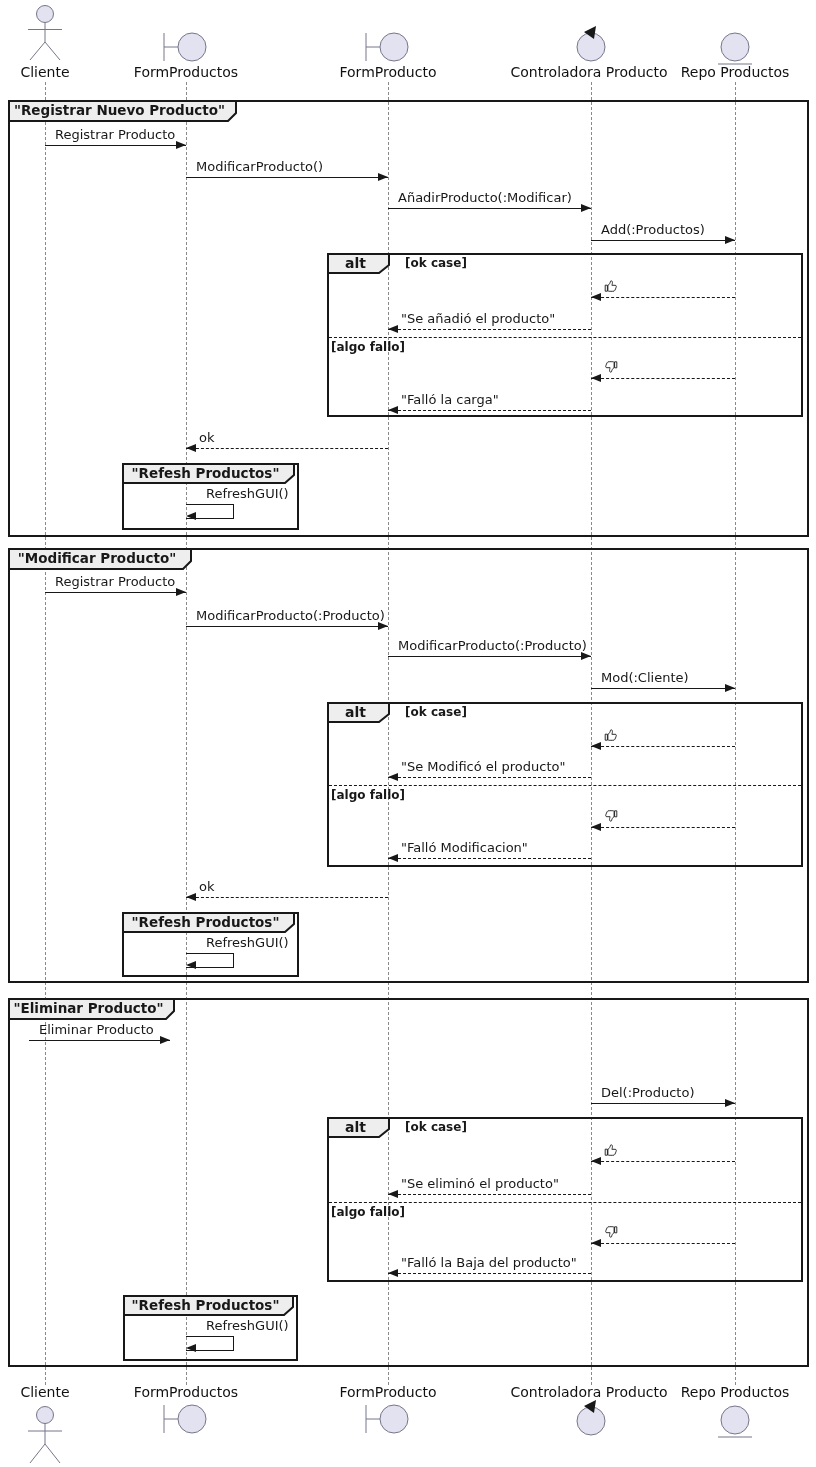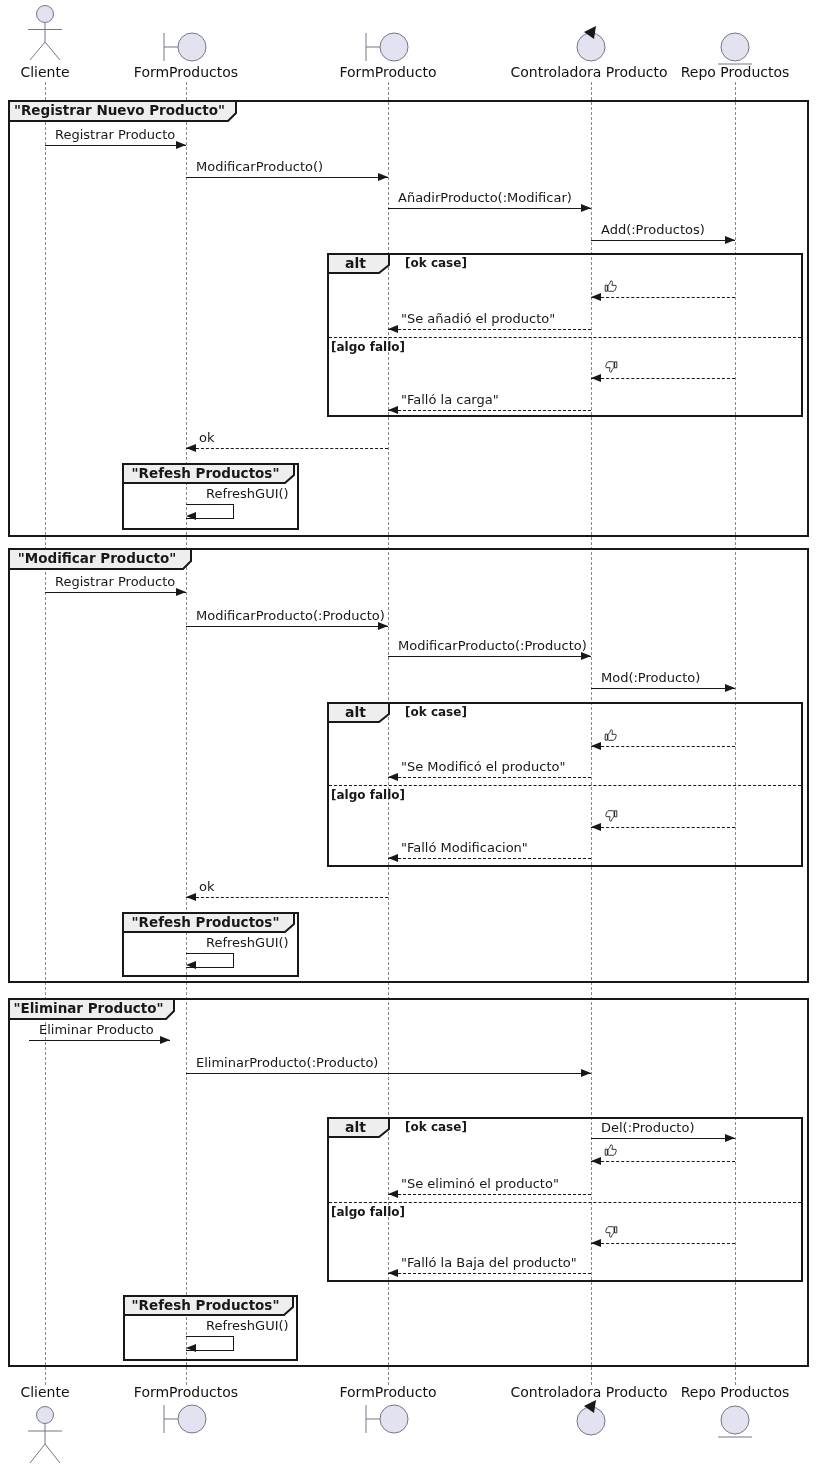--- a/index.html
+++ b/index.html
@@ -188,21 +188,21 @@
         <i class="head hr"></i>
       </div>
   </div>
   <div class="msg" style="left:388px;top:638px;width:203px">
     <span class="lbl">ModificarProducto(:Producto)</span>
     <div class="line">
         <i class="head hr"></i>
       </div>
   </div>
   <div class="msg" style="left:591px;top:670px;width:144px">
-    <span class="lbl">Mod(:Producto)</span>
+    <span class="lbl">Mod(:Cliente)</span>
     <div class="line">
         <i class="head hr"></i>
       </div>
   </div>
 
   <div class="altbox" style="left:327px;top:702px;width:476px;height:165px"></div>
   <div class="tab" style="left:327px;top:702px;width:63px;height:21px">
     <svg width="63" height="21">
         <path d="M1,1 H62 V12 L52,20 H1 Z" fill="#EEEEEE" stroke="#181818" stroke-width="2"></path>
       </svg>
@@ -270,27 +270,21 @@
       </svg>
     <span class="tab-lbl">"Eliminar Producto"</span>
   </div>
 
   <div class="msg" style="left:29px;top:1022px;width:141px">
     <span class="lbl">Eliminar Producto</span>
     <div class="line">
         <i class="head hr"></i>
       </div>
   </div>
-  <div class="msg" style="left:186px;top:1055px;width:405px">
-    <span class="lbl">EliminarProducto(:Producto)</span>
-    <div class="line">
-        <i class="head hr"></i>
-      </div>
-  </div>
-  <div class="msg" style="left:591px;top:1120px;width:144px">
+  <div class="msg" style="left:591px;top:1085px;width:144px">
     <span class="lbl">Del(:Producto)</span>
     <div class="line">
         <i class="head hr"></i>
       </div>
   </div>
 
   <div class="altbox" style="left:327px;top:1117px;width:476px;height:165px"></div>
   <div class="tab" style="left:327px;top:1117px;width:63px;height:21px">
     <svg width="63" height="21">
         <path d="M1,1 H62 V12 L52,20 H1 Z" fill="#EEEEEE" stroke="#181818" stroke-width="2"></path>

